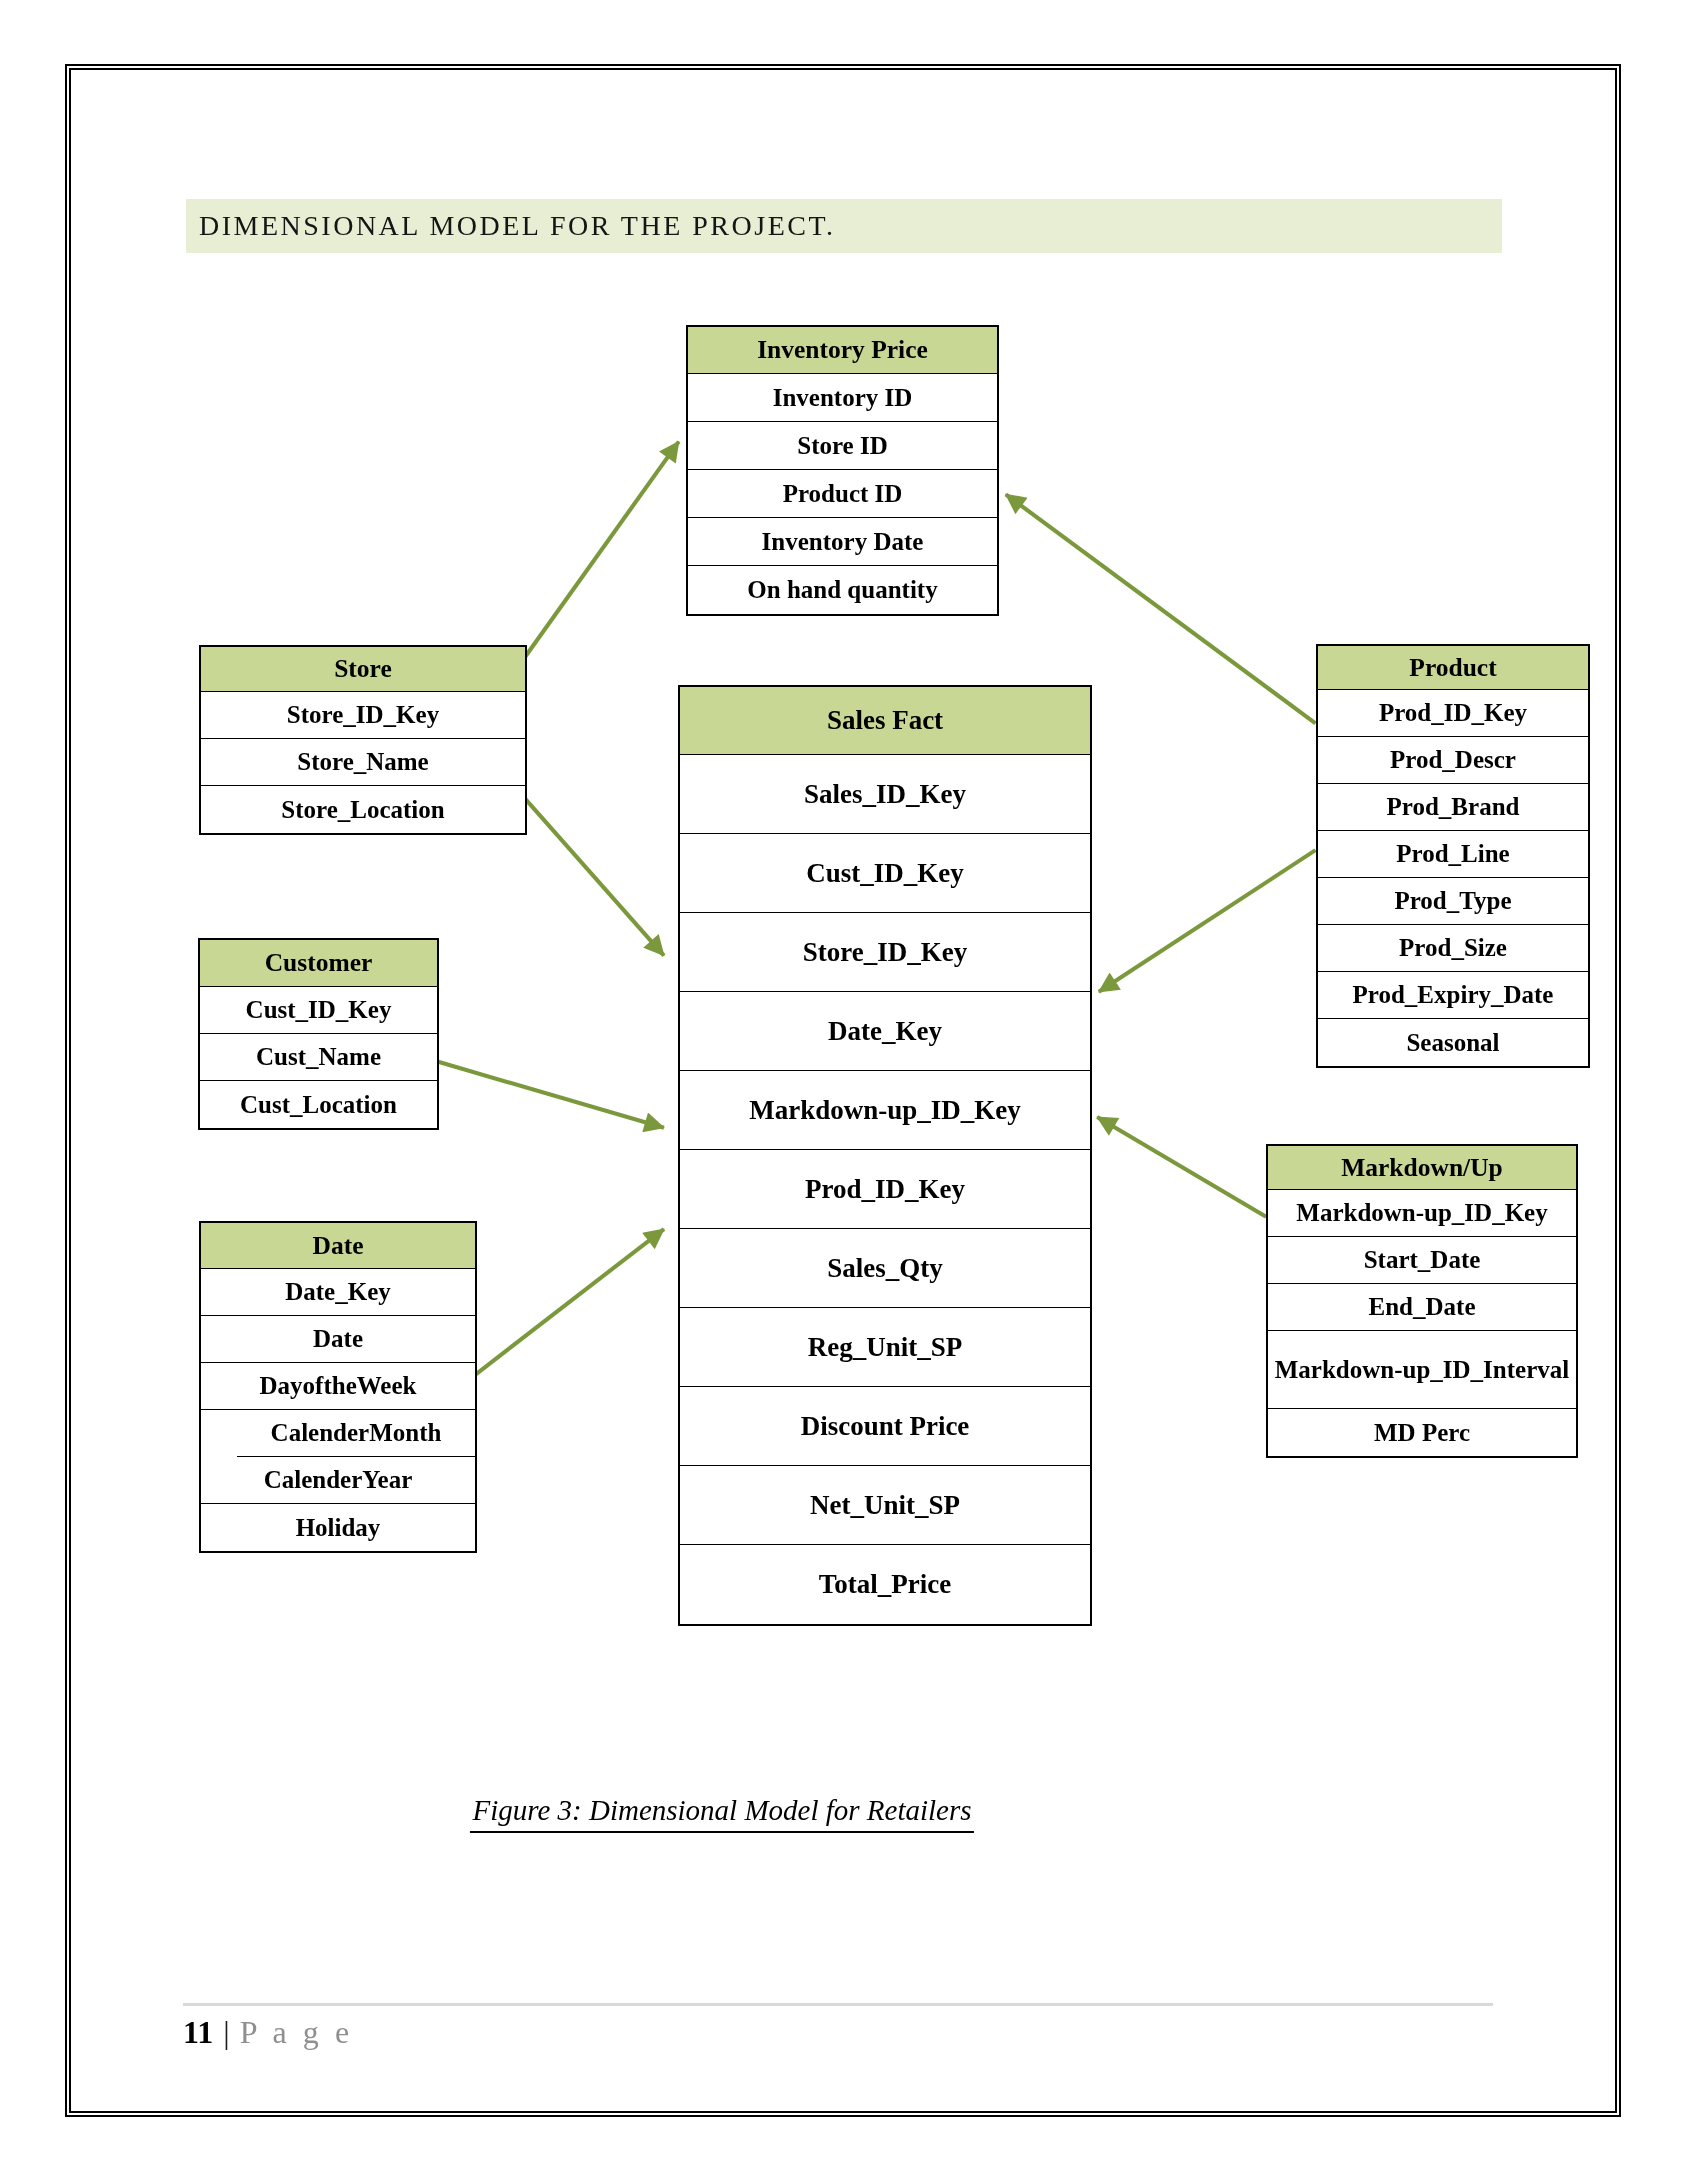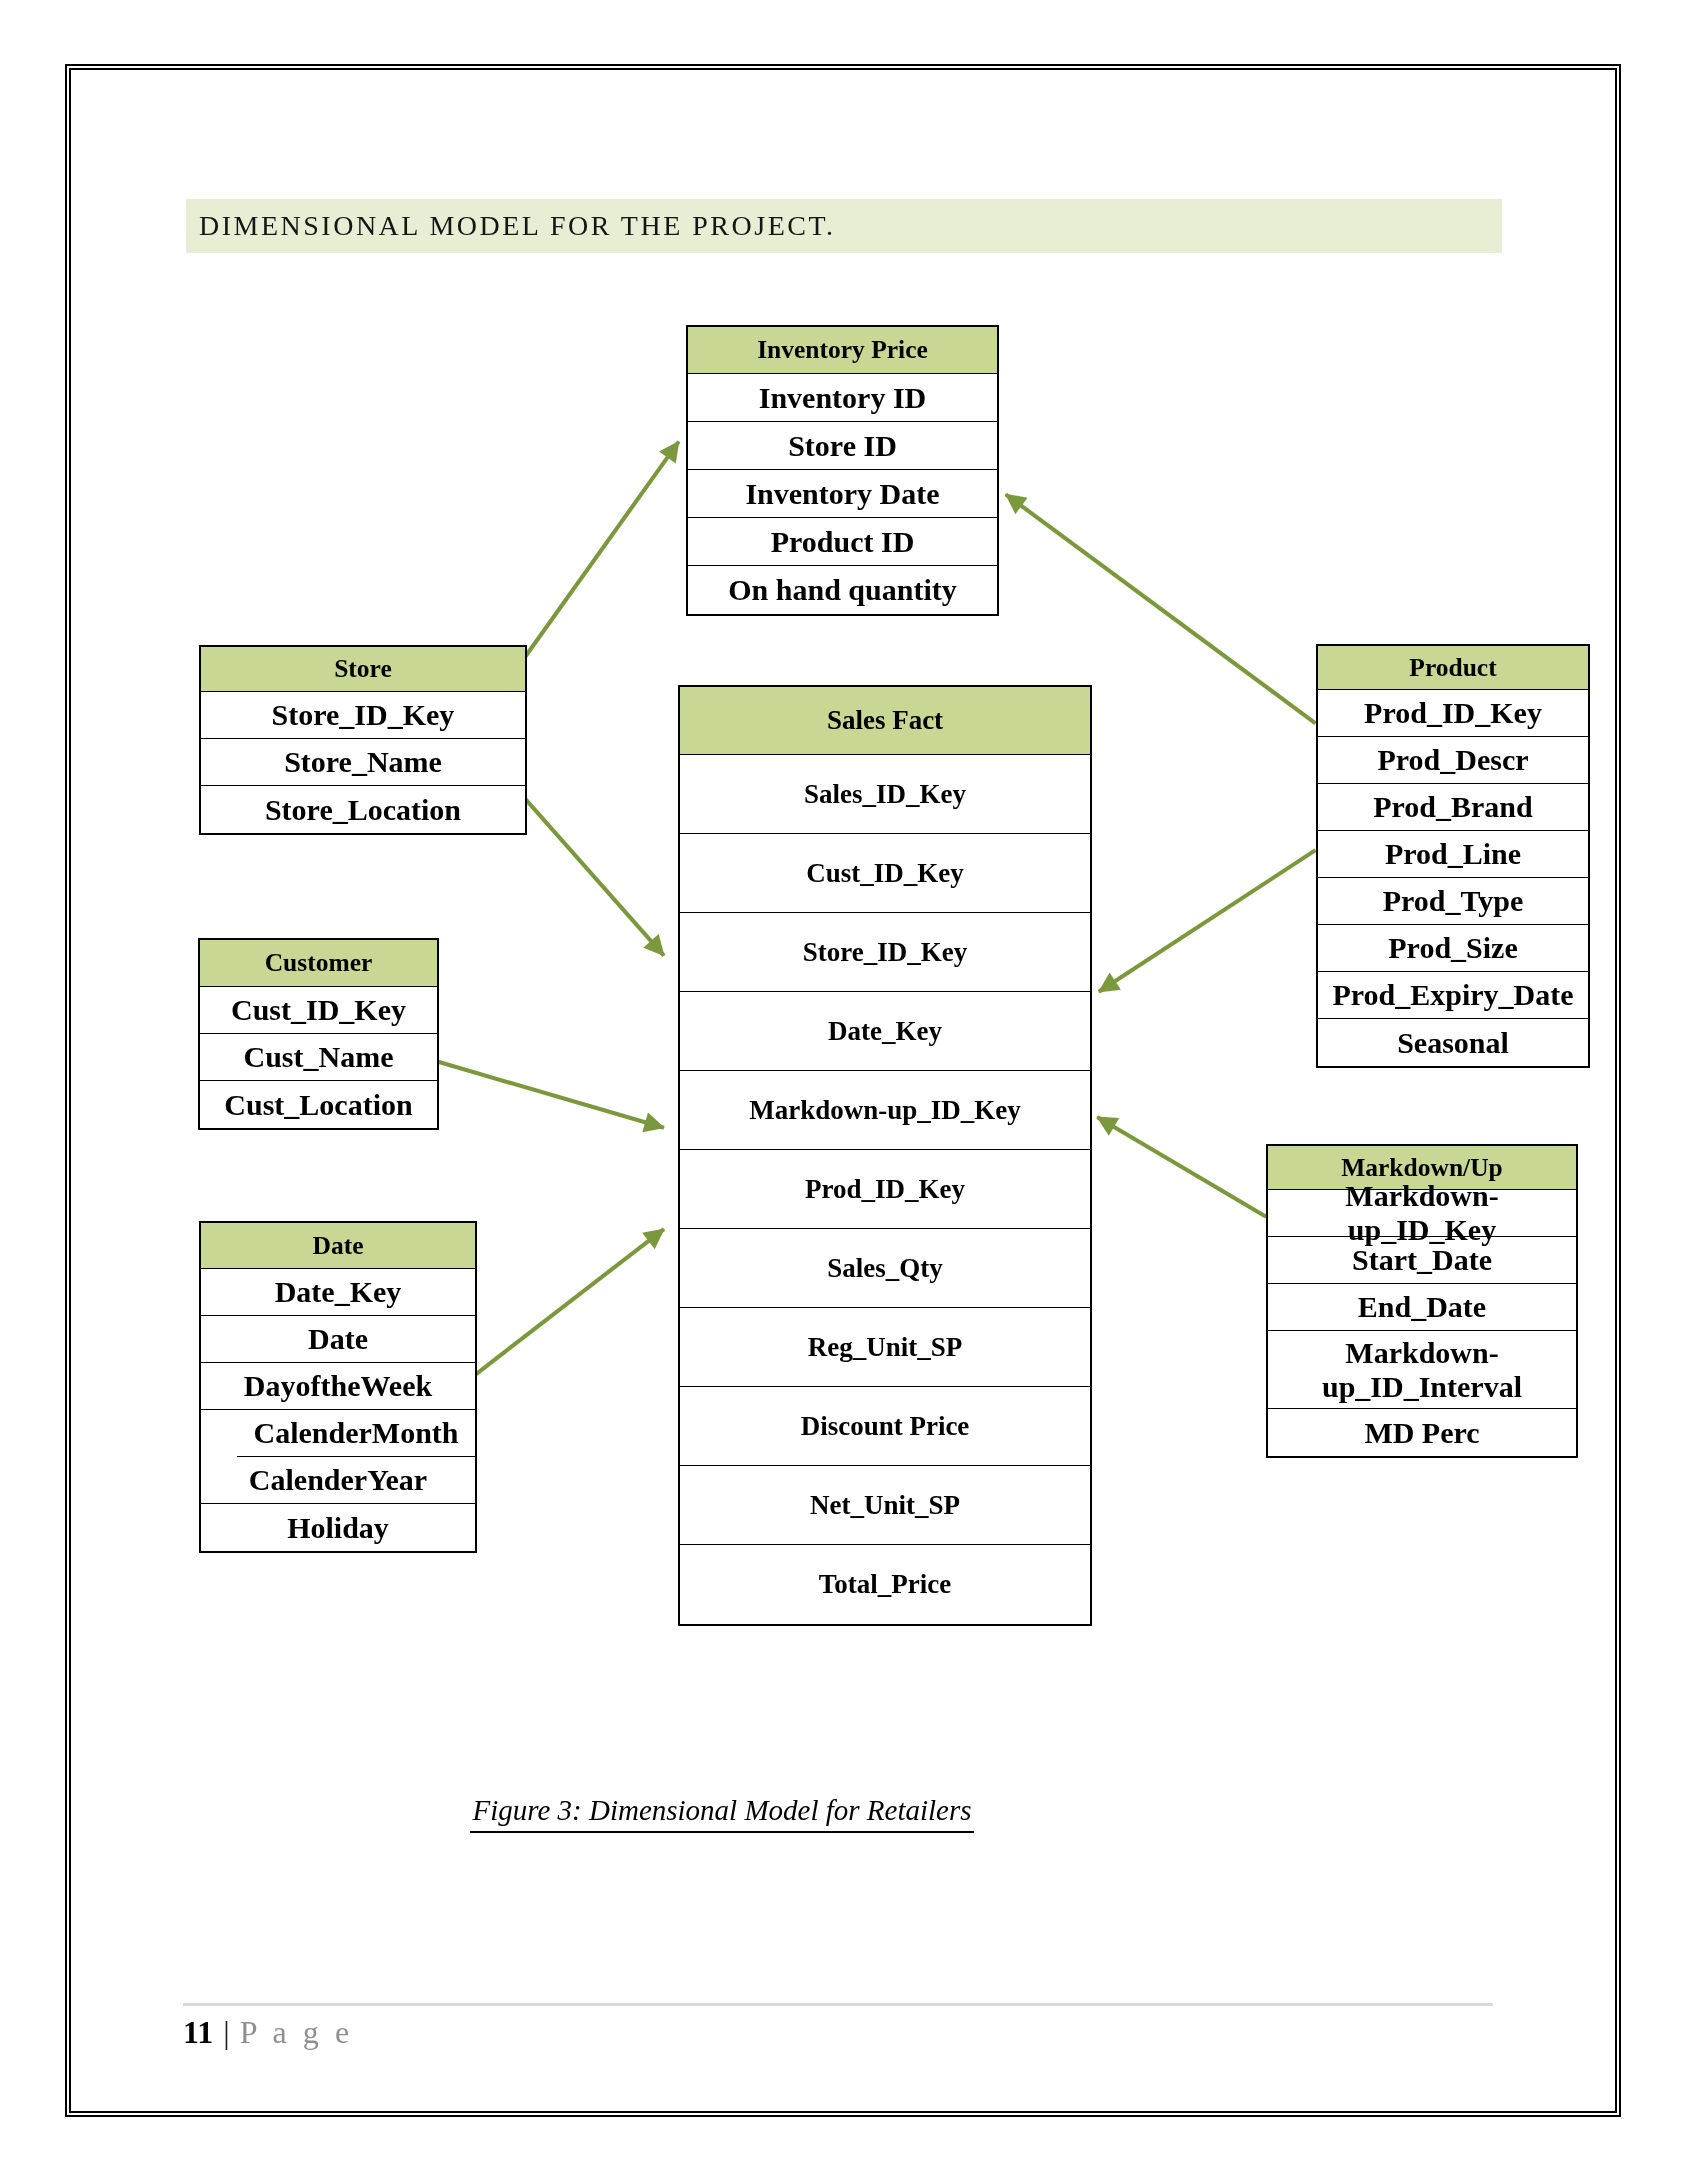--- a/index.html
+++ b/index.html
@@ -23,21 +23,21 @@
   #entity-layer .entity{
     position:absolute;background:#fff;border:2.5px solid #000;box-sizing:border-box;z-index:2;
   }
   .entity-header{
     background:var(--header-bg,#c8d794);border-bottom:1.6px solid #000;
     display:flex;align-items:center;justify-content:center;
     font-weight:bold;font-size:25.5px;color:#000;box-sizing:border-box;
   }
   .entity-row{
     border-bottom:1.6px solid #000;display:flex;align-items:center;justify-content:center;
-    font-weight:bold;font-size:30px;color:#000;box-sizing:border-box;
+    font-weight:bold;font-size:25px;color:#000;box-sizing:border-box;
     text-align:center;line-height:1.12;padding:0 5px;
   }
   .entity-row:last-child{border-bottom:none;}
   [data-entity="sales_fact"] .entity-header,
   [data-entity="sales_fact"] .entity-row{font-size:27px;}
   #figure-caption{
     position:absolute;left:722px;top:1771px;transform:translateX(-50%);
     font-style:italic;font-size:29px;color:#000;white-space:nowrap;
     border-bottom:2.5px solid #000;padding:0 2.5px 4.1px 2.5px;z-index:2;margin-top:23px;
   }
@@ -75,22 +75,22 @@
     <line x1="1597" y1="878" x2="1221" y2="600" stroke="#7b993c" stroke-width="5" marker-end="url(#arrowhead)"></line>
     <line x1="1597" y1="1032" x2="1334" y2="1204" stroke="#7b993c" stroke-width="5" marker-end="url(#arrowhead)"></line>
     <line x1="1537" y1="1477" x2="1332" y2="1356" stroke="#7b993c" stroke-width="5" marker-end="url(#arrowhead)"></line>
   </svg>
 
 <div id="entity-layer">
     <div class="entity" data-entity="inventory_fact" style="left: 686px; top: 325px; width: 313px; border-color: rgb(0, 0, 0);">
       <div class="entity-header" style="height: 47px;">Inventory Price</div>
       <div class="entity-row" style="height: 48px;">Inventory ID</div>
       <div class="entity-row" style="height: 48px;">Store ID</div>
+      <div class="entity-row" style="height: 48px;">Product ID</div>
       <div class="entity-row" style="height: 48px;">Inventory Date</div>
-      <div class="entity-row" style="height: 48px;">Product ID</div>
       <div class="entity-row" style="height: 48px;">On hand quantity</div>
     </div>
     <div class="entity" data-entity="store" style="left: 199px; top: 645px; width: 328px; border-color: rgb(0, 0, 0);">
       <div class="entity-header" style="height: 45px;">Store</div>
       <div class="entity-row" style="height: 47px;">Store_ID_Key</div>
       <div class="entity-row" style="height: 47px;">Store_Name</div>
       <div class="entity-row" style="height: 47px;">Store_Location</div>
     </div>
     <div class="entity" data-entity="customer" style="left: 198px; top: 938px; width: 241px; border-color: rgb(0, 0, 0);">
       <div class="entity-header" style="height: 47px;">Customer</div>

